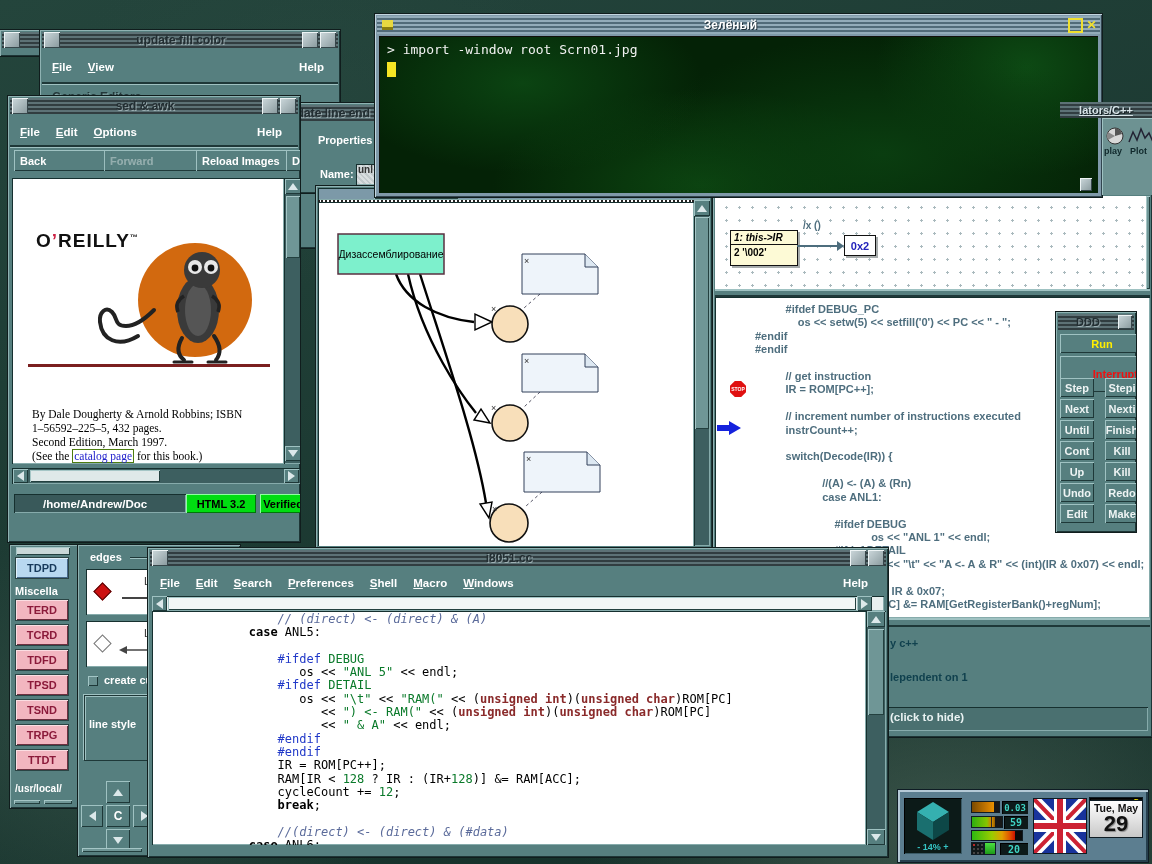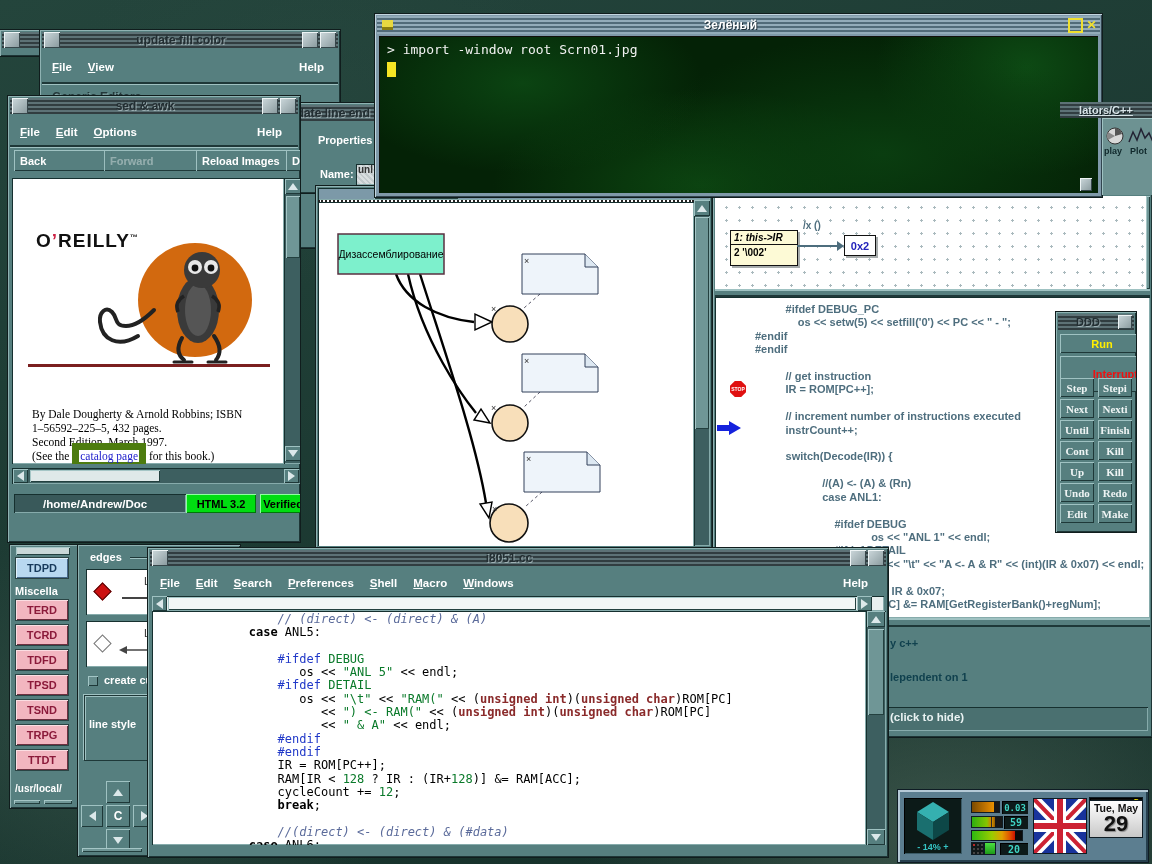--- a/index.html
+++ b/index.html
@@ -249,21 +249,21 @@
           <circle cx="133" cy="50" r="3.4" fill="#111"></circle>
         <path d="M104,120 q-8,14 2,22 M136,118 q10,14 2,24" fill="none" stroke="#222" stroke-width="4" stroke-linecap="round"></path>
         <path d="M96,144 h18 M130,144 h18" stroke="#222" stroke-width="3" stroke-linecap="round"></path>
         <path d="M106,78 q-10,6 -6,16 M134,78 q10,6 6,16" fill="none" stroke="#222" stroke-width="3.5"></path>
       </svg>
       <div style="position:absolute;left:16px;top:186px;width:242px;height:3px;background:#7a1f1f;"></div>
       <div class="serif" style="position:absolute;left:20px;top:230px;font-size:11.5px;color:#000;">By Dale Dougherty &amp; Arnold Robbins; ISBN</div>
       <div class="serif" style="position:absolute;left:20px;top:244px;font-size:11.5px;color:#000;">1–56592–225–5, 432 pages.</div>
       <div class="serif" style="position:absolute;left:20px;top:258px;font-size:11.5px;color:#000;">Second Edition, March 1997.</div>
       <div class="serif" style="position:absolute;left:20px;top:272px;font-size:11.5px;color:#000;">
-        <span>(See the </span><a style="color:#2020cc;border:7px solid #4d7c0f;text-decoration:none;padding:0 1px;cursor:pointer;">catalog page</a><span> for this book.)</span>
+        <span>(See the </span><a style="color:#2020cc;border:1px solid #4d7c0f;text-decoration:none;padding:0 1px;cursor:pointer;">catalog page</a><span> for this book.)</span>
       </div>
     </div>
 
     <div class="sb" style="left:276px;top:82px;width:18px;height:286px;">
       <div class="arr" style="left:1px;top:1px;width:16px;height:15px;">
           <span class="tu"></span>
         </div>
       <div class="thumb" style="left:2px;top:18px;width:14px;height:62px;"></div>
       <div class="arr" style="left:1px;top:268px;width:16px;height:15px;">
           <span class="td"></span>
@@ -440,21 +440,21 @@
     <div class="tbar" style="height:16px;">
       <div class="ttext" style="font-size:11px;">DDD</div>
       <div class="tbtn" style="width:14px;height:14px;"></div>
     </div>
     <div class="btn" style="position:absolute;left:4px;top:22px;width:72px;height:19px;justify-content:center;">
         <span style="color:#ffee00;">Run</span>
       </div>
     <div class="btn" style="position:absolute;left:4px;top:44px;width:72px;height:36px;justify-content:flex-end;">
         <span style="color:#ee1111;">Interrupt</span>
       </div>
-    <div id="ddd-grid" style="position:absolute;left:4px;top:66px;width:70px;display:grid;grid-template-columns:35px 35px;gap:2px 3px;font-family:Liberation Serif, serif;">
+    <div id="ddd-grid" style="position:absolute;left:4px;top:66px;width:70px;display:grid;grid-template-columns:35px 35px;gap:2px 10px;">
         <div class="dbtn up">Step</div>
         <div class="dbtn up">Stepi</div>
         <div class="dbtn up">Next</div>
         <div class="dbtn up">Nexti</div>
         <div class="dbtn up">Until</div>
         <div class="dbtn up">Finish</div>
         <div class="dbtn up">Cont</div>
         <div class="dbtn up">Kill</div>
         <div class="dbtn up">Up</div>
         <div class="dbtn up">Kill</div>

